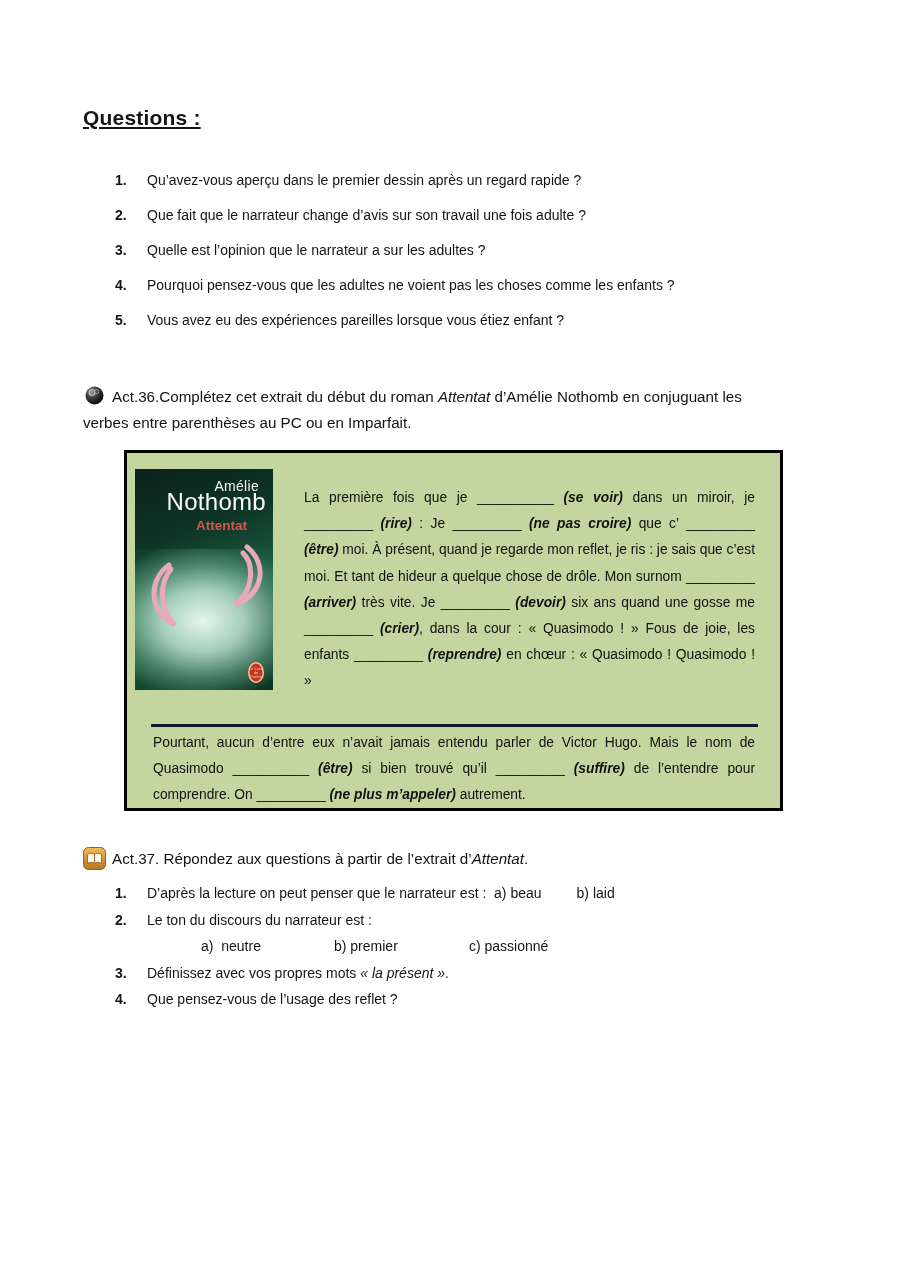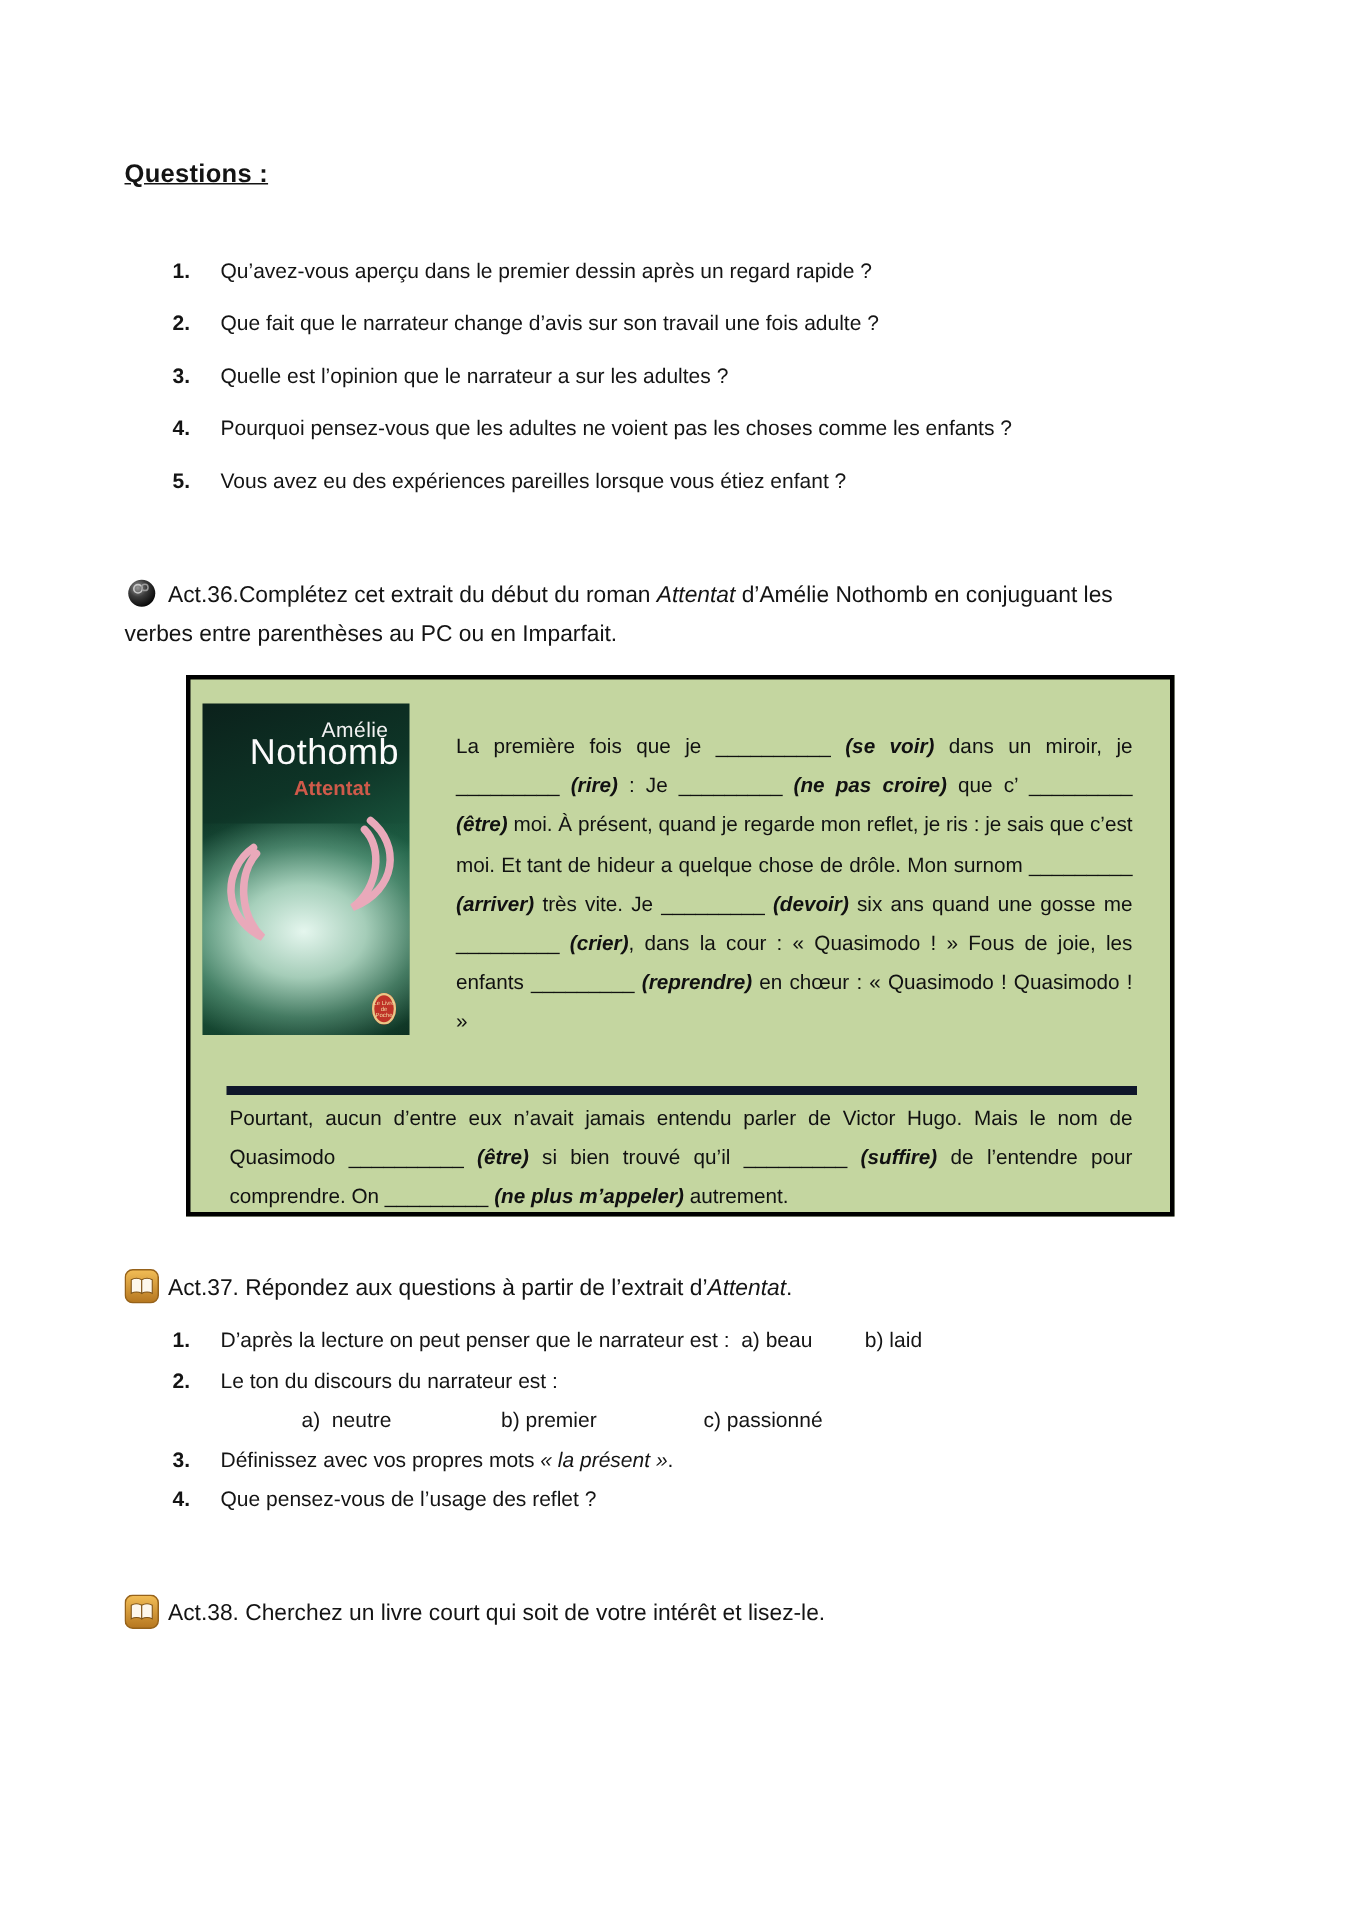--- a/index.html
+++ b/index.html
@@ -6,21 +6,21 @@
   body{
     width:906px;height:1280px;background:#ffffff;
     font-family:"Liberation Sans", sans-serif;color:#141414;
     position:relative;overflow:hidden;
   }
   .page{position:absolute;left:0;top:0;width:906px;height:1280px;}
 
   
   .doc-title{
     position:absolute;left:83px;top:106px;
-    font-size:17px;font-weight:700;text-decoration:underline;
+    font-size:21px;font-weight:700;text-decoration:underline;
     letter-spacing:.2px;
   }
 
   
   .q-list{position:absolute;left:0;top:172px;width:820px;list-style:none;margin:0;padding:0;font-size:14px;}
   .q-list li{position:relative;height:35px;}
   .q-num{position:absolute;left:115px;top:0;font-weight:700;}
   .q-text{position:absolute;left:147px;top:0;white-space:nowrap;}
 
   
@@ -36,21 +36,21 @@
     width:639px;height:333px;
     border:3px solid #000;background:#c4d6a0;
     padding:16px 6px 6px 8px;
   }
   .box-row{display:flex;gap:15px;}
   .fill-para{
     text-align:justify;font-size:13.8px;line-height:26.2px;color:#111;
     margin:16px;
   }
   .box-row .fill-para{flex:1;padding-right:3px;}
-  .fill-para-bottom{margin-top:13px;border-top:6px solid #0f172a;padding:3px 3px 0 2px;}
+  .fill-para-bottom{margin-top:13px;border-top:3px solid #0f172a;padding:3px 3px 0 2px;}
 
   
   .book-cover{
     position:relative;width:138px;height:221px;flex-shrink:0;
     background:linear-gradient(160deg,#0b211b 0%,#0e3527 30%,#1c5c42 55%,#14452f 75%,#0b2c1e 100%);
     overflow:hidden;
   }
   .cover-fist{
     position:absolute;left:-18px;top:80px;width:190px;height:150px;
     background:radial-gradient(ellipse at 45% 48%,rgba(240,255,248,.95) 0%,rgba(190,228,208,.85) 28%,rgba(120,185,155,.5) 52%,rgba(40,110,80,.15) 72%,rgba(0,0,0,0) 85%);
@@ -184,25 +184,14 @@
         <span class="q-num">3.</span>
         <span class="a-text"><span>Définissez avec vos propres mots </span><span style="font-style: italic;">« la présent »</span><span>.</span></span>
       </div>
       <div class="a-item" style="height:26.5px;">
         <span class="q-num">4.</span>
         <span class="a-text"><span>Que pensez-vous de l’usage des reflet ?</span></span>
       </div>
     </div>
   </div>
 
-  <div class="act38">
-    <div class="act-heading">
-      <span class="book-icon">
-        <svg width="23" height="23" viewBox="0 0 23 23">
-          <rect x="0.5" y="0.5" width="22" height="22" rx="5" fill="url(#bk)" stroke="#96621a"></rect>
-          <path d="M4.5 7.2 Q8 5.2 11.5 7.2 L11.5 16.2 Q8 14.4 4.5 16.2 Z" fill="#fdf7ec" stroke="#7d5114" stroke-width="0.7"></path>
-          <path d="M18.5 7.2 Q15 5.2 11.5 7.2 L11.5 16.2 Q15 14.4 18.5 16.2 Z" fill="#fdf7ec" stroke="#7d5114" stroke-width="0.7"></path>
-        </svg>
-      </span><span><span>Act.38. Cherchez un livre court qui soit de votre intérêt et lisez-le.</span></span>
-    </div>
-  </div>
 
 </div>
 
 </body></html>

